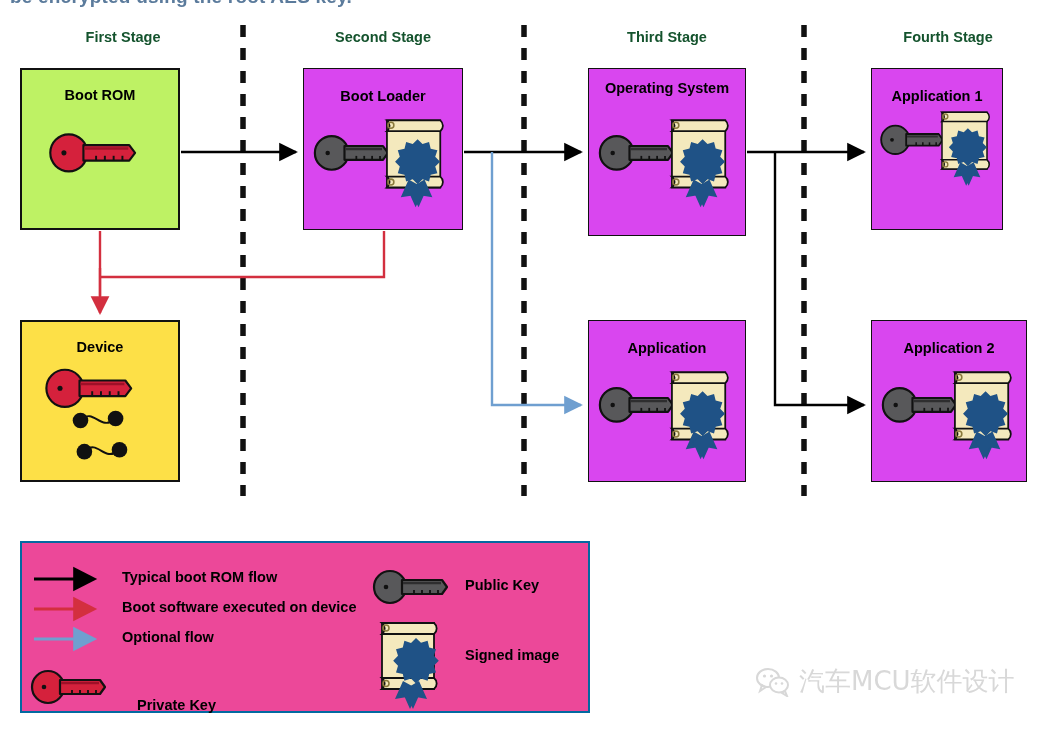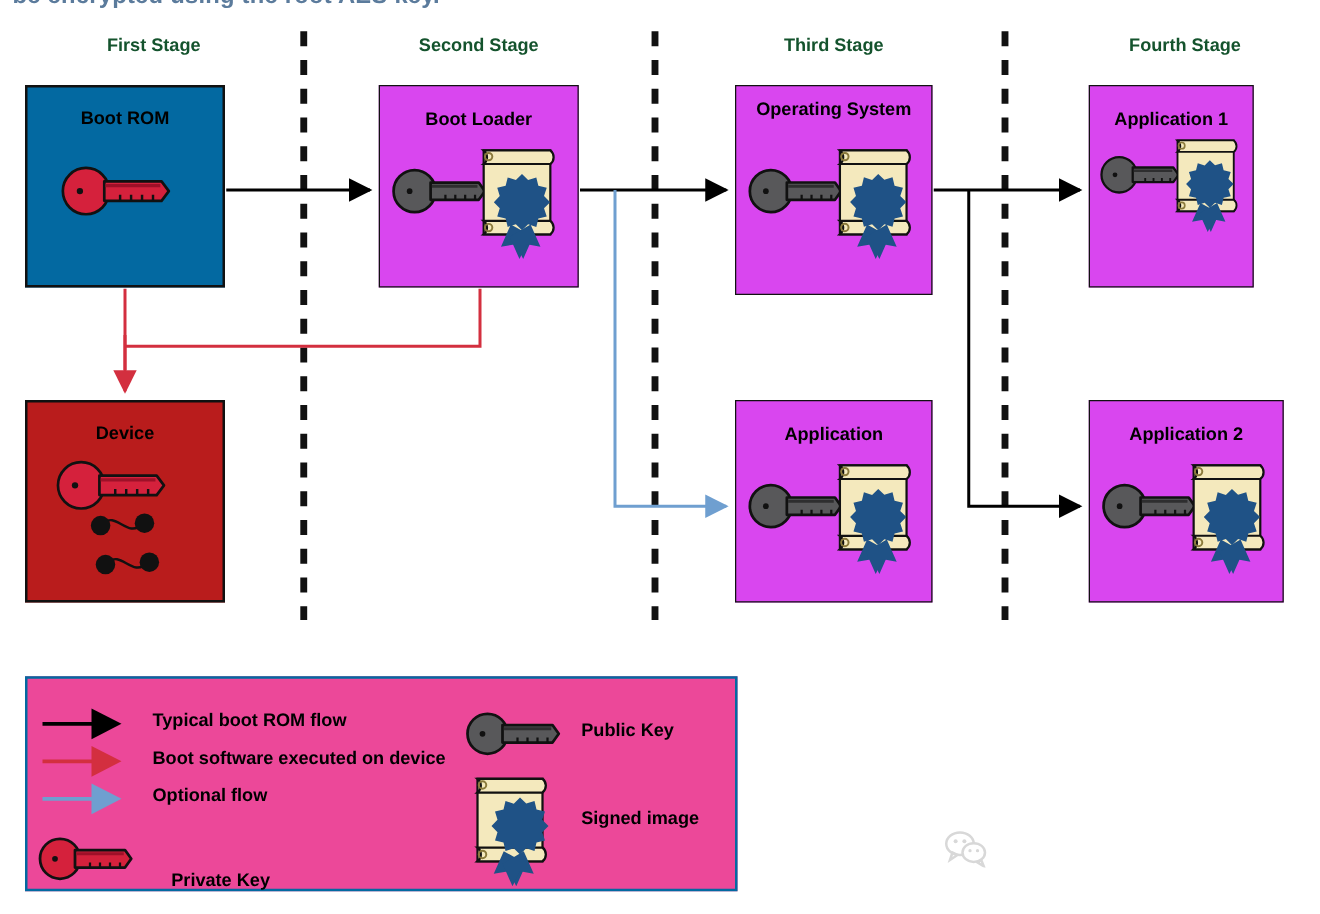--- a/index.html
+++ b/index.html
@@ -45,22 +45,22 @@
     text-align: center;
     white-space: nowrap;
     transform: translateX(-50%);
   }
   .node-box {
     position: absolute;
     box-sizing: border-box;
     border: 1.6px solid #111;
     background: #d946ef;
   }
-  .node-box.gray { background: #0369a1; border-width: 2px; text-decoration: underline; }
-  .node-box.cyan { background: #b91c1c; border-width: 2px; }
+  .node-box.gray { background: #bef264; border-width: 2px; text-decoration: underline; }
+  .node-box.cyan { background: #fde047; border-width: 2px; }
   .node-title {
     position: absolute;
     left: 0;
     right: 0;
     text-align: center;
     font-size: 14.5px;
     font-weight: bold;
     color: #000;
     line-height: 1.02;
   }
@@ -393,15 +393,16 @@
     <svg width="36" height="30" viewBox="0 0 36 30">
       <ellipse cx="13" cy="11" rx="11" ry="9" fill="none" stroke="#d8d8d8" stroke-width="2"></ellipse>
       <path d="M7,18 L5,24 L11,20 Z" fill="none" stroke="#d8d8d8" stroke-width="2"></path>
       <circle cx="9.5" cy="9" r="1.6" fill="#d8d8d8"></circle>
       <circle cx="16.5" cy="9" r="1.6" fill="#d8d8d8"></circle>
       <ellipse cx="24" cy="18" rx="9" ry="7.5" fill="#ffffff" stroke="#d8d8d8" stroke-width="2"></ellipse>
       <path d="M30,24 L32,29 L27,26 Z" fill="none" stroke="#d8d8d8" stroke-width="2"></path>
       <circle cx="21" cy="16.5" r="1.3" fill="#d8d8d8"></circle>
       <circle cx="27" cy="16.5" r="1.3" fill="#d8d8d8"></circle>
     </svg>
+    <span>汽车MCU软件设计</span>
   </div>
 
 </div>
 
 </body></html>

